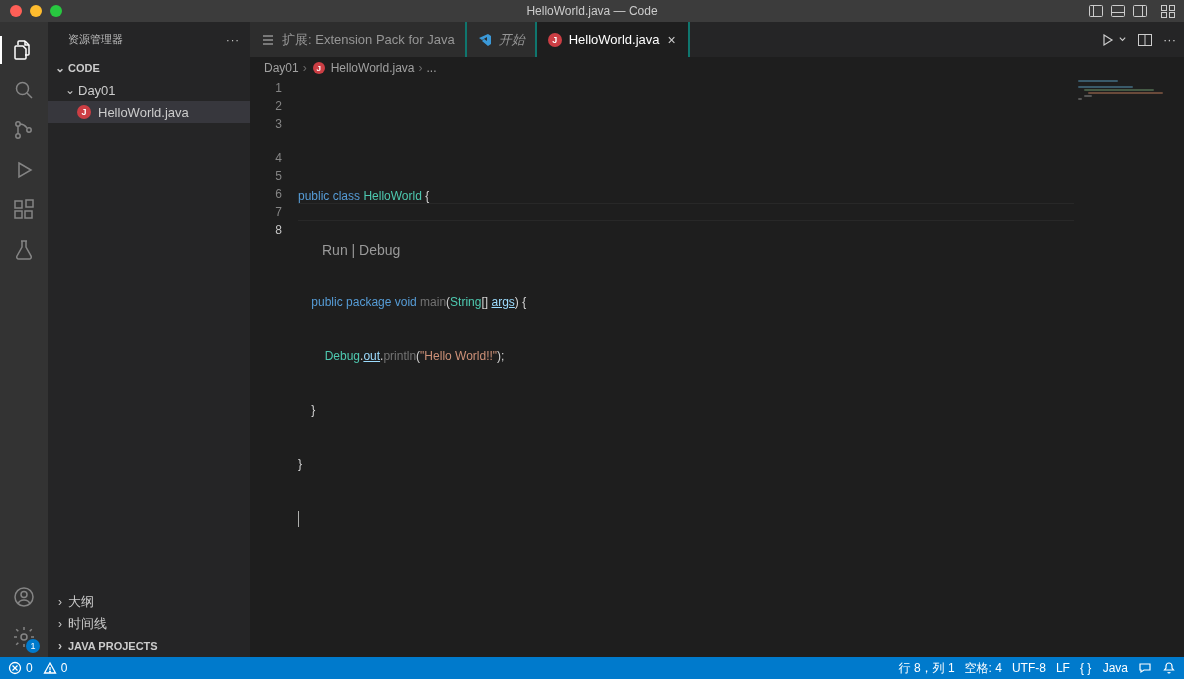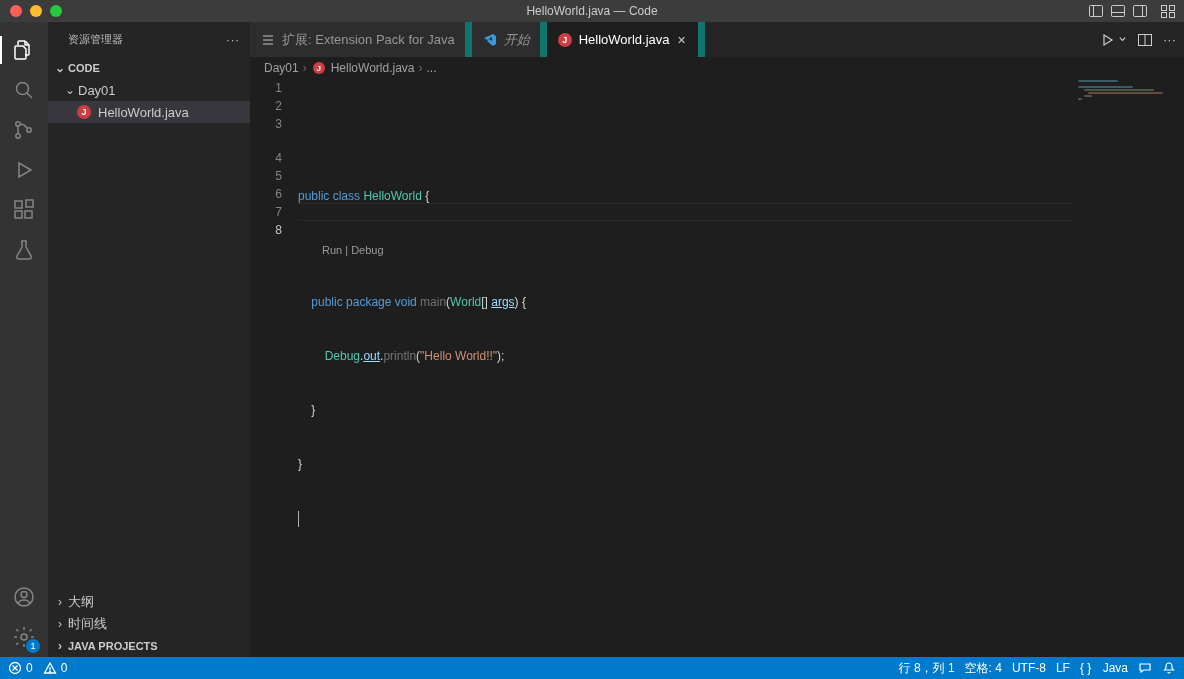--- a/index.html
+++ b/index.html
@@ -33,38 +33,38 @@
 .tree-item.depth1 { padding-left: 14px; }
 .tree-item.depth2 { padding-left: 28px; }
 .tree-item.selected { background: #37373d; }
 .file-icon { width: 16px; height: 16px; margin-right: 6px; display: inline-flex; align-items: center; justify-content: center; }
 .java-circle { width: 14px; height: 14px; border-radius: 50%; background: #cc3e44; color: #fff; font-size: 9px; font-weight: 700; display: flex; align-items: center; justify-content: center; }
 .bottom-panels { margin-top: auto; }
 .bottom-panels .panel-header { font-weight: 400; font-size: 13px; padding-left: 4px; }
 
 .editor-area { flex: 1; display: flex; flex-direction: column; background: #1e1e1e; min-width: 0; }
 .tabs-row { height: 35px; background: #252526; display: flex; align-items: stretch; }
-.tab { height: 35px; display: flex; align-items: center; padding: 0 10px; gap: 6px; font-size: 13px; color: #969696; border-right: 7px solid #0f766e; cursor: pointer; background: #2d2d2d; white-space: nowrap; }
+.tab { height: 35px; display: flex; align-items: center; padding: 0 10px; gap: 6px; font-size: 13px; color: #969696; border-right: 2px solid #0f766e; cursor: pointer; background: #2d2d2d; white-space: nowrap; }
 .tab.active { background: #1e1e1e; color: #ffffff; }
 .tab .close { color: #969696; font-size: 14px; padding: 0 2px; }
 .tab.active .close { color: #cccccc; }
 .tab-icon { width: 16px; height: 16px; display: inline-flex; align-items: center; justify-content: center; }
 .tabs-right { margin-left: auto; display: flex; align-items: center; padding-right: 8px; gap: 10px; color: #cccccc; }
 .tabs-right .icon-btn { cursor: pointer; display: flex; align-items: center; gap: 2px; }
 
 .breadcrumbs { height: 22px; display: flex; align-items: center; padding-left: 14px; font-size: 12px; color: #a0a0a0; gap: 4px; }
 .breadcrumbs .sep { color: #6a6a6a; }
 
 .editor-body { flex: 1; display: flex; position: relative; font-family: Menlo, Monaco, "Courier New", monospace; font-size: 12px; line-height: 18px; }
 .gutter { width: 48px; text-align: right; padding-right: 16px; color: #858585; user-select: none; }
 .gutter .ln { height: 18px; }
 .code { flex: 1; color: #d4d4d4; white-space: pre; position: relative; }
 .code .line { height: 18px; }
 .code .cursor-line { position: absolute; left: 0; right: 10px; height: 18px; border-top: 1px solid #282828; border-bottom: 1px solid #282828; }
-.codelens { color: #999999; font-size: 11px; height: 16px; padding-left: 24px; }
+.codelens { color: #999999; font-size: 14px; height: 16px; padding-left: 24px; }
 .cursor { display: inline-block; width: 1px; height: 16px; background: #aeafad; vertical-align: middle; }
 .tok-kw { color: #569cd6; }
 .tok-type { color: #4ec9b0; }
 .tok-str { color: #ce9178; }
 .tok-fn { color: #737373; }
 .tok-var { color: #9cdcfe; text-decoration: underline; }
 .tok-pkg { color: #4ec9b0; }
 
 .minimap { position: absolute; right: 0; top: 0; width: 110px; height: 100%; background: #1e1e1e; }
 .minimap .mm-line { height: 2px; margin: 1px 4px; border-radius: 1px; }
@@ -283,21 +283,21 @@
         <div class="ln">5</div>
         <div class="ln">6</div>
         <div class="ln">7</div>
         <div class="ln" style="color:#c6c6c6;">8</div>
       </div>
       <div class="code">
         <div class="cursor-line" style="top:124px;"></div>
         <div class="line"></div>
         <div class="line"><span class="tok-kw">public</span><span class="tok-kw"> class</span><span class="tok-type"> HelloWorld</span><span> {</span></div>
         <div class="codelens">Run | Debug</div>
-        <div class="line"><span class="tok-kw">    public</span><span class="tok-kw"> package</span><span class="tok-kw"> void</span><span class="tok-fn"> main</span><span>(</span><span class="tok-type">World</span><span>[] </span><span class="tok-var">args</span><span>) {</span></div>
+        <div class="line"><span class="tok-kw">    public</span><span class="tok-kw"> package</span><span class="tok-kw"> void</span><span class="tok-fn"> main</span><span>(</span><span class="tok-type">String</span><span>[] </span><span class="tok-var">args</span><span>) {</span></div>
         <div class="line"><span>        </span><span class="tok-type">Debug</span><span>.</span><span class="tok-var">out</span><span>.</span><span class="tok-fn">println</span><span>(</span><span class="tok-str">"Hello World!!"</span><span>);</span></div>
         <div class="line"><span>    }</span></div>
         <div class="line"><span>}</span></div>
         <div class="line"><span class="cursor"></span></div>
       </div>
       <div class="minimap">
         <div class="mm-line" style="width:40px;background:#3a5a6a;"></div>
         <div class="mm-line" style="width:0;"></div>
         <div class="mm-line" style="width:55px;background:#3a5a6a;"></div>
         <div class="mm-line" style="width:70px;background:#455a45;margin-left:10px;"></div>

